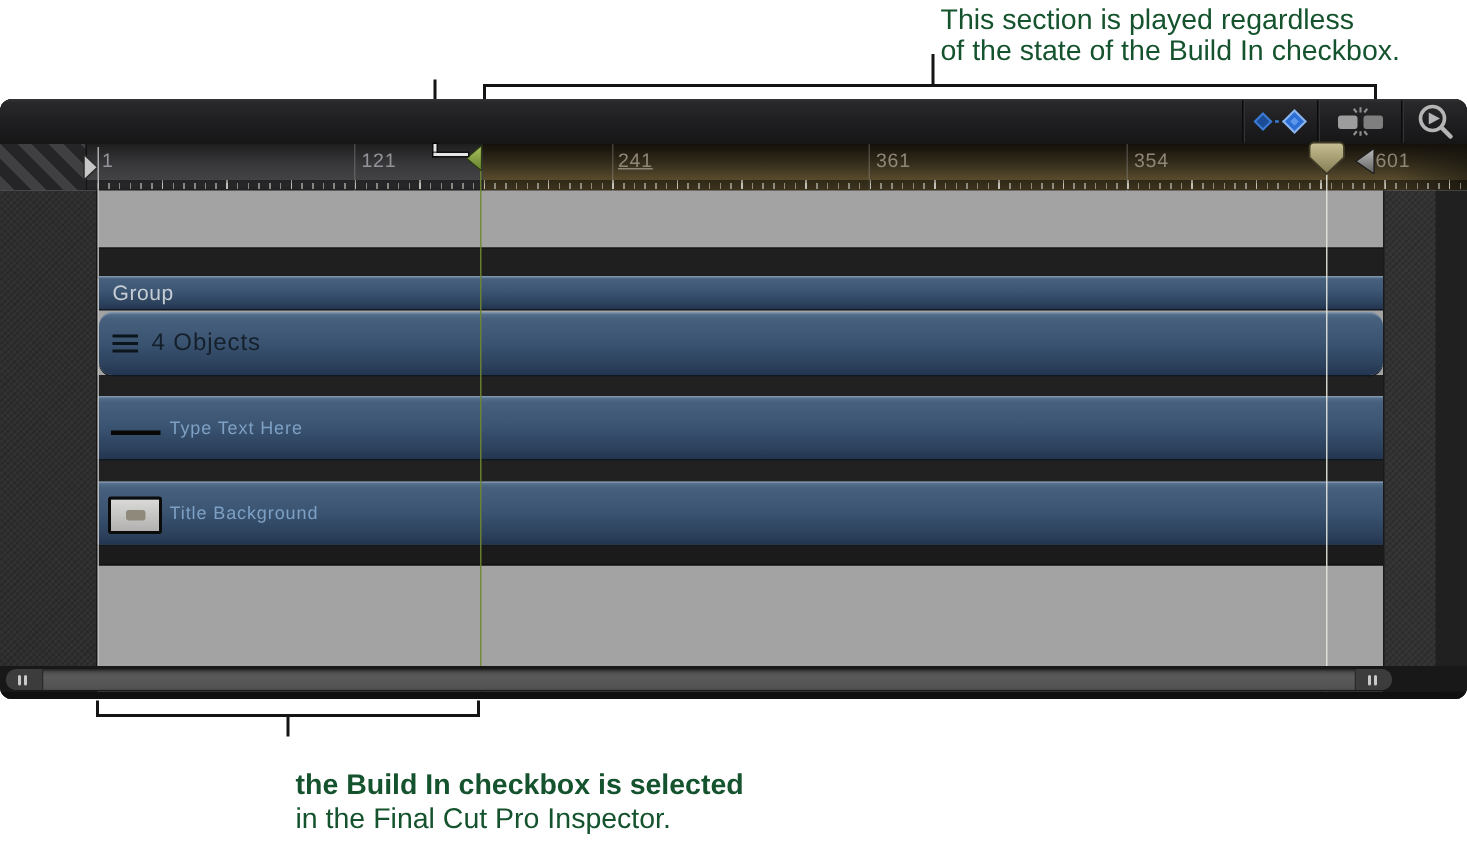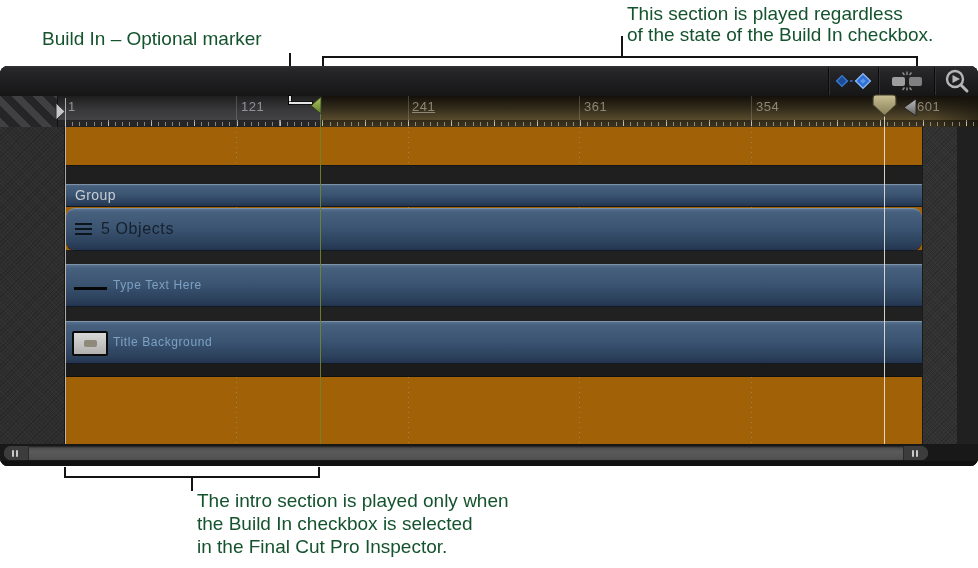--- a/index.html
+++ b/index.html
@@ -34,21 +34,21 @@
   .ticks-small{position:absolute;left:65px;bottom:1px;width:913px;height:4px;
          background:repeating-linear-gradient(90deg,rgba(215,215,205,.55) 0 1px,transparent 1px 7.15px);}
   .ticks-med{position:absolute;left:65px;bottom:1px;width:913px;height:6px;
          background:repeating-linear-gradient(90deg,rgba(225,225,215,.6) 0 1px,transparent 1px 42.9px);}
   .ruler-line{position:absolute;top:0;width:1px;height:31px;background:rgba(160,160,160,.32);}
   .ruler-num{position:absolute;top:3px;font-size:13px;letter-spacing:.5px;}
   .num-gray{color:#93939a;}
   .num-olive{color:#8e8676;}
 
   
-  #tl-body{position:absolute;left:0;top:61px;width:978px;height:383px;background:#a16207;}
+  #tl-body{position:absolute;left:0;top:61px;width:978px;height:383px;background:#a3a3a3;}
   #tex-left{position:absolute;left:0;top:0;width:64px;height:383px;background:#2e2e2e;
      background-image:repeating-linear-gradient(45deg,rgba(255,255,255,.025) 0 1px,transparent 1px 3px),
                       repeating-linear-gradient(-45deg,rgba(0,0,0,.15) 0 1px,transparent 1px 3px);
      border-right:1px solid #161616;}
   #tex-right{position:absolute;left:922px;top:0;width:35px;height:383px;background:#323232;
      background-image:repeating-linear-gradient(45deg,rgba(255,255,255,.025) 0 1px,transparent 1px 3px),
                       repeating-linear-gradient(-45deg,rgba(0,0,0,.15) 0 1px,transparent 1px 3px);
      border-left:1px solid #1a1a1a;}
   #right-dark{position:absolute;left:957px;top:0;width:21px;height:383px;background:#202020;}
 
@@ -75,27 +75,25 @@
   .cap-right{right:0;border-radius:0 7px 7px 0;border-left:1px solid #2a2a2a;}
   .grip{position:absolute;top:3.5px;display:flex;gap:2px;}
   .grip i{display:block;width:2px;height:7px;background:#c9c9c9;border-radius:1px;}
   #win-bottom{position:absolute;left:0;top:395px;width:978px;height:5px;background:#101010;}
 </style>
 </head>
 <body>
 
 <div id="stage">
 
-  <div class="ann" style="left:42px;top:28px;">Build In – Optional marker</div>
 
   <div class="ann" style="left:627px;top:3px;">This section is played regardless</div>
   <div class="ann" style="left:627px;top:24px;">of the state of the Build In checkbox.</div>
 
-  <div class="ann" style="left:197px;top:490px;">The intro section is played only when</div>
-  <div class="ann" style="left:197px;top:513px;">the Build In checkbox is selected</div>
+  <div class="ann" style="left:197px;top:513px;font-weight:bold;">the Build In checkbox is selected</div>
   <div class="ann" style="left:197px;top:536px;">in the Final Cut Pro Inspector.</div>
 
   <div class="ann-line" style="left:289px;top:53px;width:2px;height:43px;"></div>
 
   <div class="ann-line" style="left:322px;top:56px;width:596px;height:2px;"></div>
   <div class="ann-line" style="left:322px;top:56px;width:2px;height:11px;"></div>
   <div class="ann-line" style="left:916px;top:56px;width:2px;height:11px;"></div>
   <div class="ann-line" style="left:621px;top:36px;width:2px;height:20px;"></div>
 
   <div class="ann-line" style="left:64px;top:476px;width:256px;height:2px;"></div>
@@ -186,21 +184,21 @@
         <div class="bar-label" style="left:9px;font-size:14px;color:#c6cdd4;letter-spacing:.4px;">Group</div>
       </div>
 
       <div class="bar bar-std" style="top:81px;height:42px;border-radius:9px;">
         <div style="position:absolute;left:9px;top:0;height:100%;display:flex;align-items:center;gap:9px;">
           <span style="display:inline-flex;flex-direction:column;gap:2.5px;">
             <i style="width:17px;height:2.5px;background:#0c141c;display:block;"></i>
             <i style="width:17px;height:2.5px;background:#0c141c;display:block;"></i>
             <i style="width:17px;height:2.5px;background:#0c141c;display:block;"></i>
           </span>
-          <span style="font-size:16px;letter-spacing:.6px;color:#15202c;">5 Objects</span>
+          <span style="font-size:16px;letter-spacing:.6px;color:#15202c;">4 Objects</span>
         </div>
       </div>
 
       <div class="bar bar-std" style="top:137px;height:42px;">
         <span style="position:absolute;left:8px;top:23px;width:33px;height:3px;background:#070707;"></span>
         <div class="bar-label" style="left:47px;">Type Text Here</div>
       </div>
 
       <div class="bar bar-std" style="top:194px;height:42px;text-align:right;">
         <span style="position:absolute;left:6px;top:10px;width:32px;height:21px;border:2px solid #0b0b0b;border-radius:2px;

